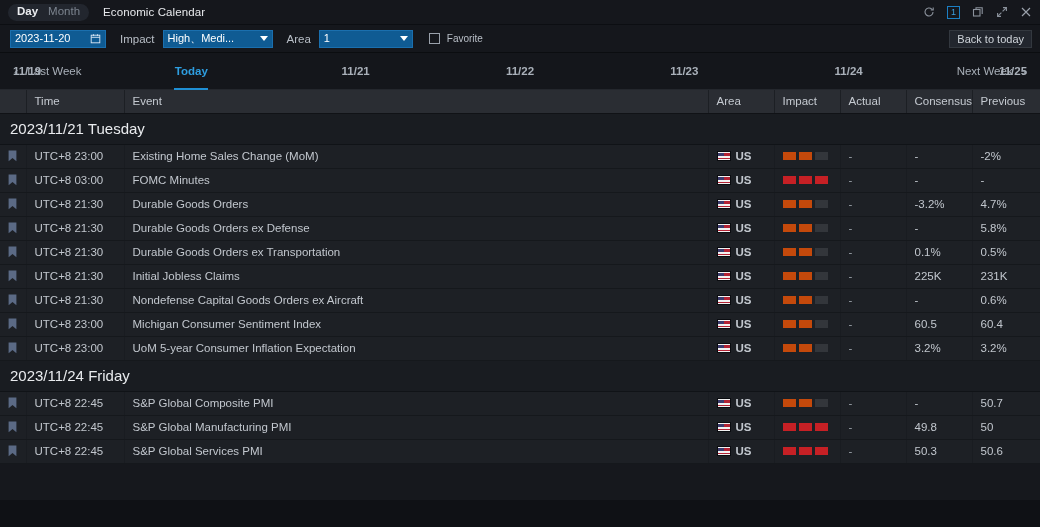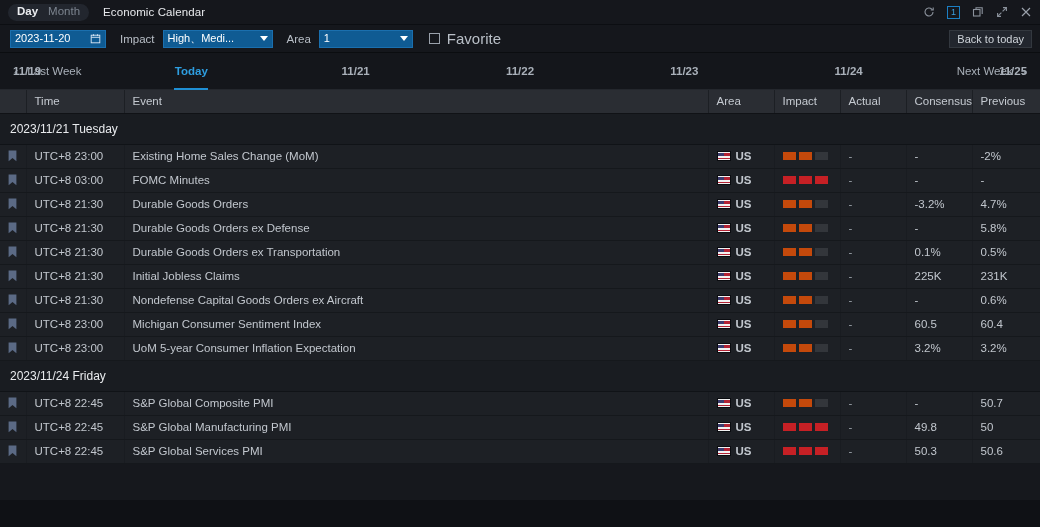--- a/index.html
+++ b/index.html
@@ -125,21 +125,21 @@
   }
   .fav-wrap {
     display: flex; align-items: center;
     margin-left: 16px; gap: 7px; cursor: pointer;
   }
   .chk {
     width: 11px; height: 11px;
     border: 1px solid #9aa1ab;
     background: transparent;
   }
-  .fav-wrap span { font-size: 15px; color: #b9bfc7; line-height:1; }
+  .fav-wrap span { font-size: 10px; color: #b9bfc7; line-height:1; }
 
   .back-today {
     position: absolute;
     right: 8px;
     height: 18px;
     padding: 0 7px;
     background: #22262e;
     border: 1px solid #33383f;
     color: #cfd4da;
     font-size: 11px;
@@ -224,21 +224,21 @@
   col.c-area      { width: 66px; }
   col.c-impact    { width: 66px; }
   col.c-actual    { width: 66px; }
   col.c-consensus { width: 66px; }
   col.c-previous  { width: 68px; }
 
   tr.daygroup td {
     background: #191c21;
     height: 31px;
     padding-left: 10px;
-    font-size: 12px;
+    font-size: 15px;
     color: #e9ebee;
     border-bottom: 1px solid #101317;
     white-space: nowrap;
   }
 
   tr.datarow td {
     height: 24px;
     font-size: 11.5px;
     color: #c2c7ce;
     background: #1d2025;

